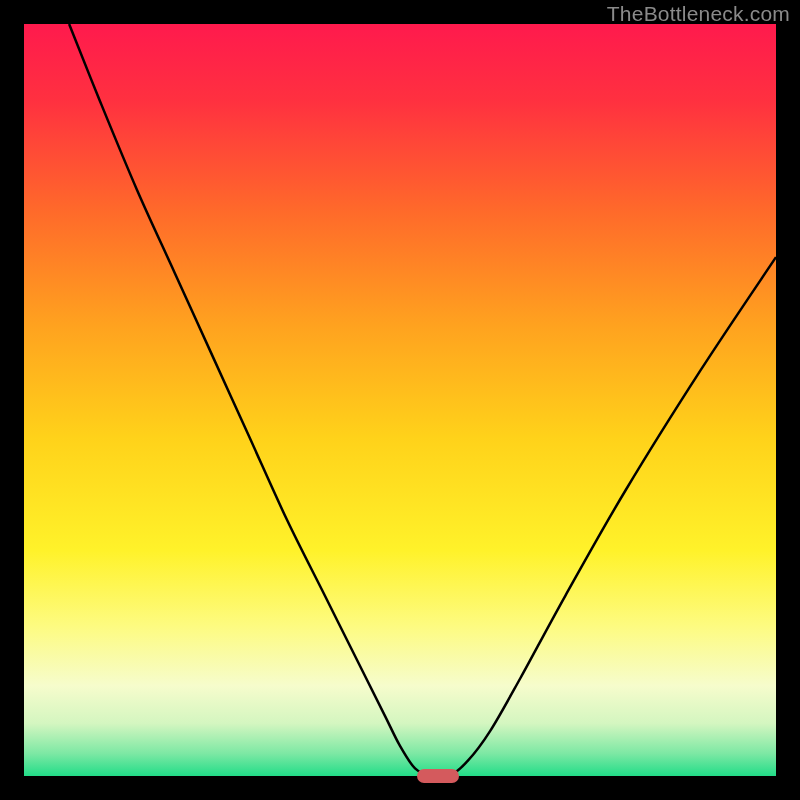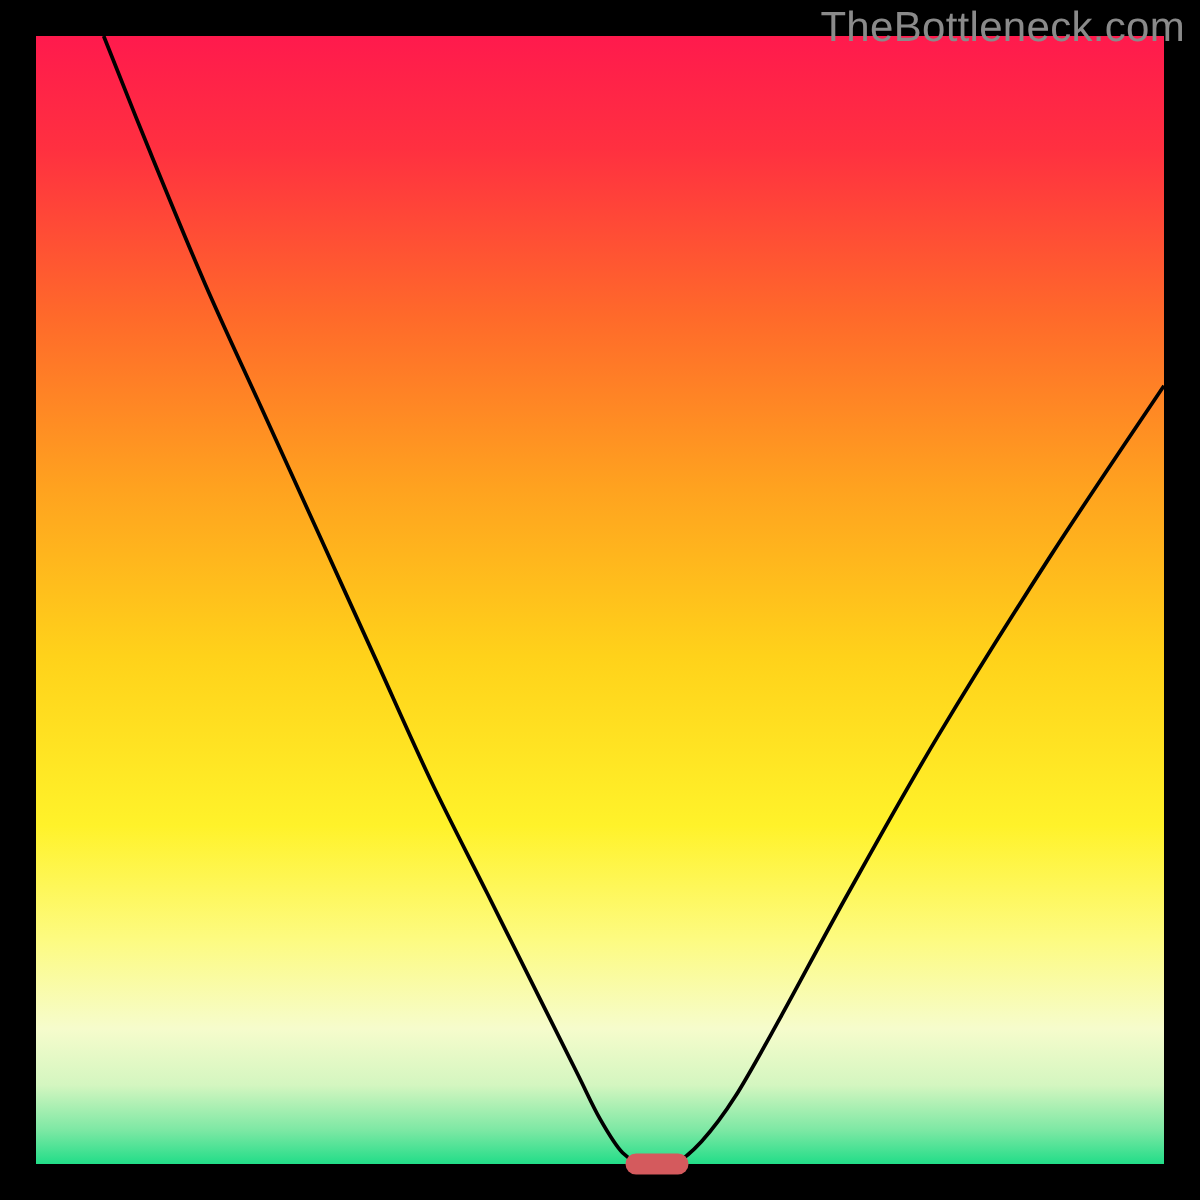--- a/index.html
+++ b/index.html
@@ -15,21 +15,21 @@
     position: relative;
     width: 800px;
     height: 800px;
     background: #000;
   }
   .watermark {
     position: absolute;
     top: 2px;
     right: 10px;
     color: #8a8a8a;
-    font-size: 28px;
+    font-size: 21px;
     font-weight: 500;
     letter-spacing: 0.2px;
     z-index: 10;
   }
   .plot {
     position: absolute;
     left: 24px;
     top: 24px;
     width: 752px;
     height: 752px;

